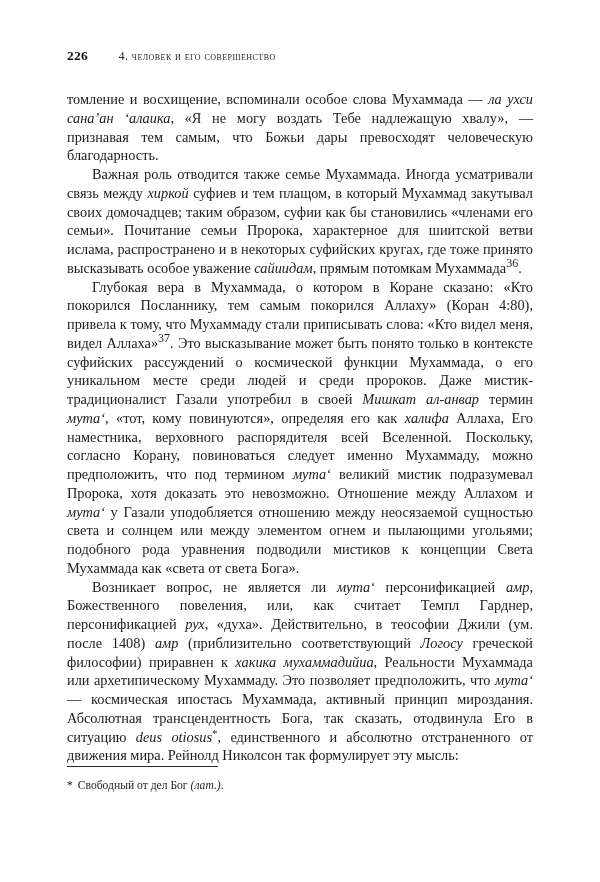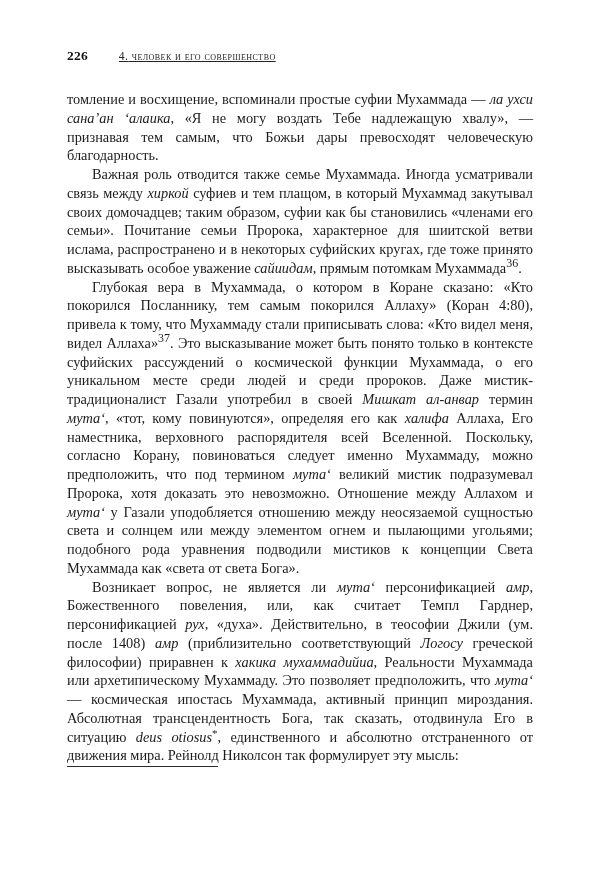--- a/index.html
+++ b/index.html
@@ -38,21 +38,20 @@
     letter-spacing: 0.2px;
     color: #141414;
   }
   .head-title {
     margin-left: 31px;
     font-size: 11.6px;
     font-variant: small-caps;
     text-transform: lowercase;
     letter-spacing: 0.45px;
     color: #232323;
-    text-decoration: underline;
   }
   .head-title::first-letter {
     text-transform: none;
   }
 
   
   .body-text {
     position: absolute;
     left: 67px;
     top: 90px;
@@ -113,23 +112,26 @@
 <body>
 
 <div class="page">
 
   <div class="running-head">
     <span class="folio">226</span>
     <span class="head-title">4. Человек и его совершенство</span>
   </div>
 
   <div class="body-text">
-    <p class="para first"><span>томление и восхищение, вспоминали простые суфии Мухаммада — </span><i>ла ухси сана’ан ‘алаика</i><span>, «Я не могу воздать Тебе надлежащую хвалу», — признавая тем самым, что Божьи дары превосходят человеческую благодарность.</span></p>
+    <p class="para first"><span>томление и восхищение, вспоминали особое слова Мухаммада — </span><i>ла ухси сана’ан ‘алаика</i><span>, «Я не могу воздать Тебе надлежащую хвалу», — признавая тем самым, что Божьи дары превосходят человеческую благодарность.</span></p>
     <p class="para"><span>Важная роль отводится также семье Мухаммада. Иногда усматривали связь между </span><i>хиркой</i><span> суфиев и тем плащом, в который Мухаммад закутывал своих домочадцев; таким образом, суфии как бы становились «членами его семьи». Почитание семьи Пророка, характерное для шиитской ветви ислама, распространено и в некоторых суфийских кругах, где тоже принято высказывать особое уважение </span><i>сайиидам</i><span>, прямым потомкам Мухаммада</span><sup class="fn">36</sup><span>.</span></p>
     <p class="para"><span>Глубокая вера в Мухаммада, о котором в Коране сказано: «Кто покорился Посланнику, тем самым покорился Аллаху» (Коран 4:80), привела к тому, что Мухаммаду стали приписывать слова: «Кто видел меня, видел Аллаха»</span><sup class="fn">37</sup><span>. Это высказывание может быть понято только в контексте суфийских рассуждений о космической функции Мухаммада, о его уникальном месте среди людей и среди пророков. Даже мистик-традиционалист Газали употребил в своей </span><i>Мишкат ал-анвар</i><span> термин </span><i>мута‘</i><span>, «тот, кому повинуются», определяя его как </span><i>халифа</i><span> Аллаха, Его наместника, верховного распорядителя всей Вселенной. Поскольку, согласно Корану, повиноваться следует именно Мухаммаду, можно предположить, что под термином </span><i>мута‘</i><span> великий мистик подразумевал Пророка, хотя доказать это невозможно. Отношение между Аллахом и </span><i>мута‘</i><span> у Газали уподобляется отношению между неосязаемой сущностью света и солнцем или между элементом огнем и пылающими угольями; подобного рода уравнения подводили мистиков к концепции Света Мухаммада как «света от света Бога».</span></p>
     <p class="para"><span>Возникает вопрос, не является ли </span><i>мута‘</i><span> персонификацией </span><i>амр</i><span>, Божественного повеления, или, как считает Темпл Гарднер, персонификацией </span><i>рух</i><span>, «духа». Действительно, в теософии Джили (ум. после 1408) </span><i>амр</i><span> (приблизительно соответствующий </span><i>Логосу</i><span> греческой философии) приравнен к </span><i>хакика мухаммадийиа</i><span>, Реальности Мухаммада или архетипическому Мухаммаду. Это позволяет предположить, что </span><i>мута‘</i><span> — космическая ипостась Мухаммада, активный принцип мироздания. Абсолютная трансцендентность Бога, так сказать, отодвинула Его в ситуацию </span><i>deus otiosus</i><sup class="ast">*</sup><span>, единственного и абсолютно отстраненного от движения мира. Рейнолд Николсон так формулирует эту мысль:</span></p>
   </div>
 
   <div class="footnote-area">
     <div class="footnote-rule"></div>
+    <p class="footnote-text">
+      <span class="marker">*</span><span><span>Свободный от дел Бог </span><i>(лат.)</i><span>.</span></span>
+    </p>
   </div>
 
 </div>
 
 </body></html>

